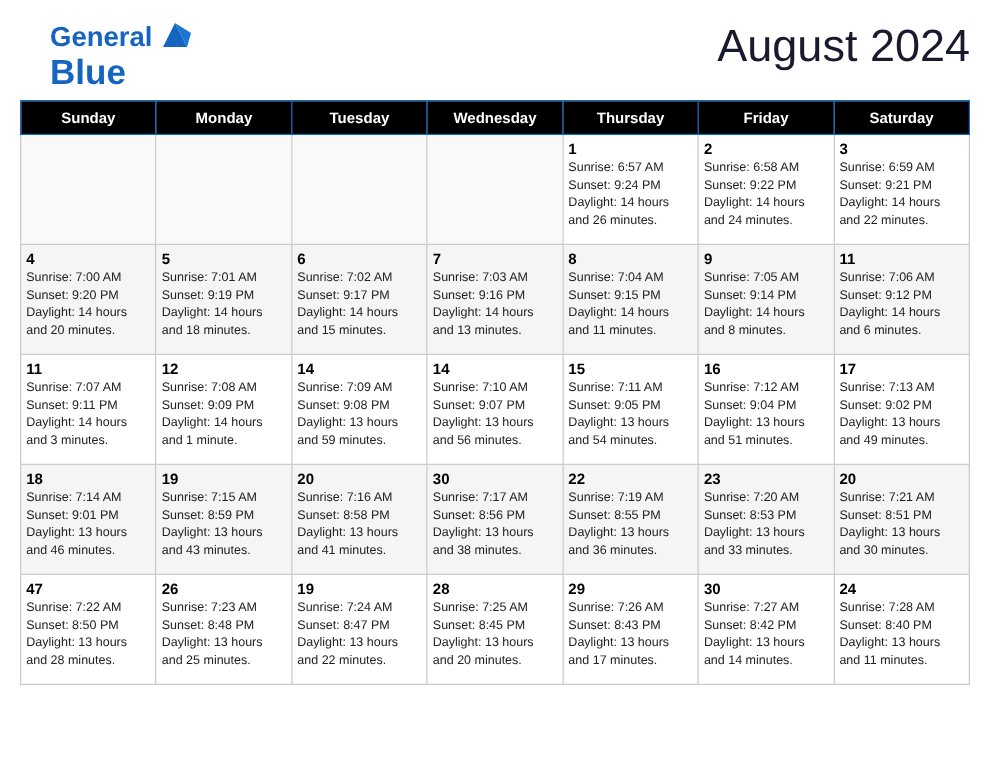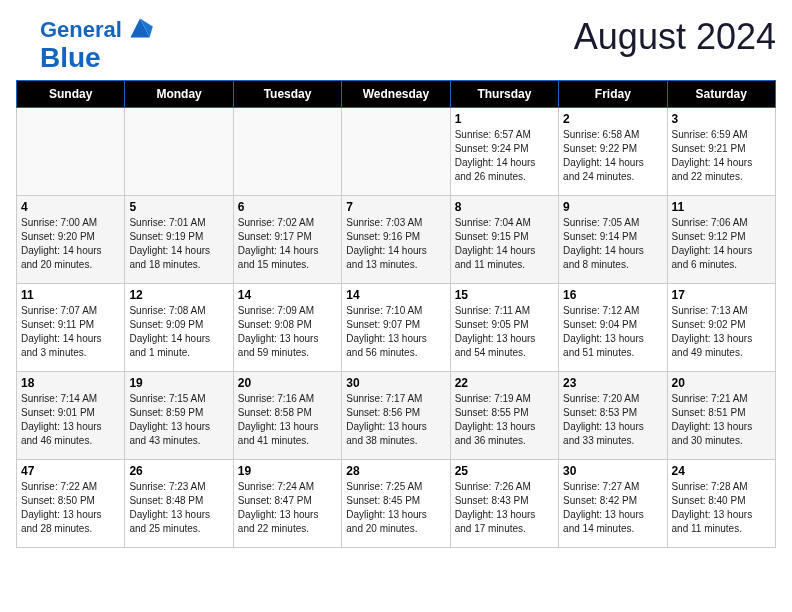--- a/index.html
+++ b/index.html
@@ -247,21 +247,21 @@
         </td>
         <td>
           <span class="day-number">19</span>
           <div class="day-info">Sunrise: 7:24 AM<br>Sunset: 8:47 PM<br>Daylight: 13 hours<br>and 22 minutes.</div>
         </td>
         <td>
           <span class="day-number">28</span>
           <div class="day-info">Sunrise: 7:25 AM<br>Sunset: 8:45 PM<br>Daylight: 13 hours<br>and 20 minutes.</div>
         </td>
         <td>
-          <span class="day-number">25</span>
+          <span class="day-number">29</span>
           <div class="day-info">Sunrise: 7:26 AM<br>Sunset: 8:43 PM<br>Daylight: 13 hours<br>and 17 minutes.</div>
         </td>
         <td>
           <span class="day-number">30</span>
           <div class="day-info">Sunrise: 7:27 AM<br>Sunset: 8:42 PM<br>Daylight: 13 hours<br>and 14 minutes.</div>
         </td>
         <td>
           <span class="day-number">24</span>
           <div class="day-info">Sunrise: 7:28 AM<br>Sunset: 8:40 PM<br>Daylight: 13 hours<br>and 11 minutes.</div>
         </td>

